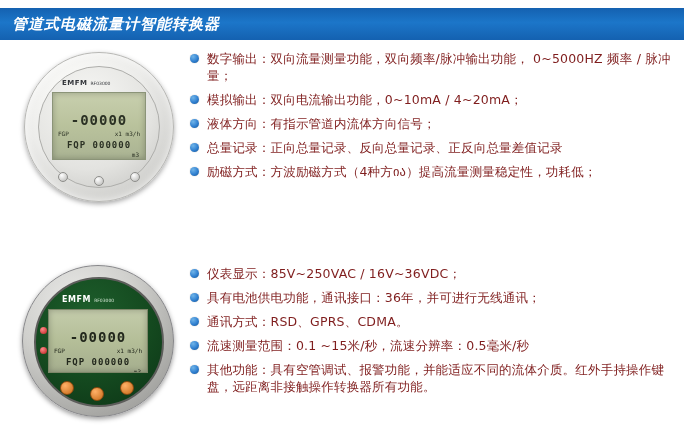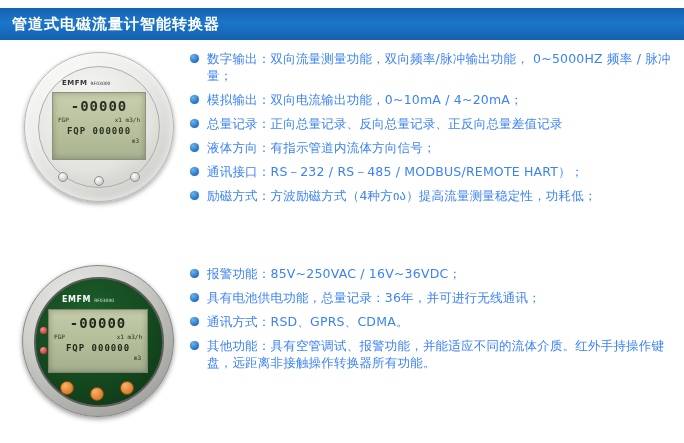--- a/index.html
+++ b/index.html
@@ -31,20 +31,21 @@
     display: flex;
     align-items: center;
   }
   .header-title {
     color: #ffffff;
     font-size: 15px;
     font-weight: bold;
     letter-spacing: 1px;
     padding-left: 12px;
     line-height: 32px;
+    font-style: italic;
   }
 
   
   .content {
     position: absolute;
     left: 0;
     top: 46px;
     width: 684px;
     height: 397px;
   }
@@ -111,21 +112,21 @@
   .dev-white .brand .sub {
     font-size: 4.5px;
     font-weight: normal;
     letter-spacing: 0;
   }
   .lcd-main {
     font-size: 14px;
     line-height: 16px;
     letter-spacing: 1px;
     text-align: center;
-    margin-top: 5px;
+    margin-top: 19px;
     font-weight: bold;
   }
   .lcd-row2 {
     font-size: 6px;
     display: flex;
     justify-content: space-between;
     padding: 0 5px;
     margin-top: 2px;
   }
   .lcd-row3 {
@@ -232,21 +233,21 @@
     height: 9px;
     border-radius: 50%;
     background: radial-gradient(circle at 35% 30%, #6fb4e8 0%, #2f7fd0 55%, #14528f 100%);
     margin-top: 4px;
     margin-right: 8px;
     box-shadow: 0 0 1px rgba(0,0,0,0.4);
   }
   .item-text {
     flex: 1 1 auto;
     font-size: 12.5px;
-    color: #3b82f6;
+    color: #7f1d1d;
     letter-spacing: 0.2px;
   }
 </style>
 </head>
 <body>
 
 <div class="page">
 
   <div class="header">
     <div class="header-title">管道式电磁流量计智能转换器</div>
@@ -283,29 +284,25 @@
         <div class="item">
           <span class="bullet"></span>
           <span class="item-text">数字输出：双向流量测量功能，双向频率/脉冲输出功能， 0~5000HZ 频率 / 脉冲量；</span>
         </div>
         <div class="item">
           <span class="bullet"></span>
           <span class="item-text">模拟输出：双向电流输出功能，0~10mA / 4~20mA；</span>
         </div>
         <div class="item">
           <span class="bullet"></span>
+          <span class="item-text">液体方向：有指示管道内流体方向信号；</span>
+        </div>
+        <div class="item">
+          <span class="bullet"></span>
           <span class="item-text">总量记录：正向总量记录、反向总量记录、正反向总量差值记录</span>
-        </div>
-        <div class="item">
-          <span class="bullet"></span>
-          <span class="item-text">液体方向：有指示管道内流体方向信号；</span>
-        </div>
-        <div class="item">
-          <span class="bullet"></span>
-          <span class="item-text">通讯接口：RS－232 / RS－485 / MODBUS/REMOTE HART）；</span>
         </div>
         <div class="item">
           <span class="bullet"></span>
           <span class="item-text">励磁方式：方波励磁方式（4种方ია）提高流量测量稳定性，功耗低；</span>
         </div>
       </div>
     </div>
 
     <div class="block bottom">
 
@@ -330,29 +327,33 @@
           </div>
           <div class="btn b1"></div>
           <div class="btn b2"></div>
           <div class="btn b3"></div>
         </div>
       </div>
 
       <div class="list-col">
         <div class="item">
           <span class="bullet"></span>
-          <span class="item-text">报警功能：85V~250VAC / 16V~36VDC；</span>
-        </div>
-        <div class="item">
-          <span class="bullet"></span>
-          <span class="item-text">具有电池供电功能，总量记录：36年，并可进行无线通讯；</span>
+          <span class="item-text">仪表显示：85V~250VAC / 16V~36VDC；</span>
+        </div>
+        <div class="item">
+          <span class="bullet"></span>
+          <span class="item-text">具有电池供电功能，通讯接口：36年，并可进行无线通讯；</span>
         </div>
         <div class="item">
           <span class="bullet"></span>
           <span class="item-text">通讯方式：RSD、GPRS、CDMA。</span>
+        </div>
+        <div class="item">
+          <span class="bullet"></span>
+          <span class="item-text">流速测量范围：0.1 ~15米/秒，流速分辨率：0.5毫米/秒</span>
         </div>
         <div class="item">
           <span class="bullet"></span>
           <span class="item-text">其他功能：具有空管调试、报警功能，并能适应不同的流体介质。红外手持操作键盘，远距离非接触操作转换器所有功能。</span>
         </div>
       </div>
     </div>
 
   </div>
 </div>

